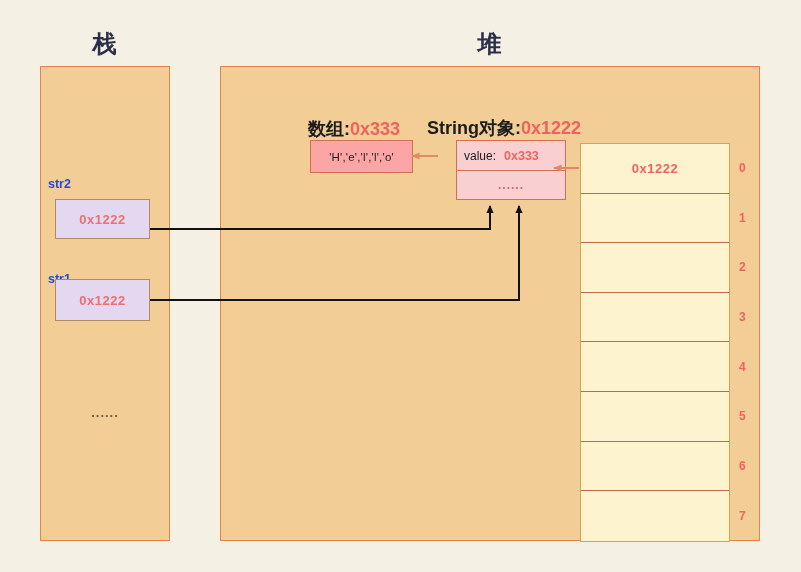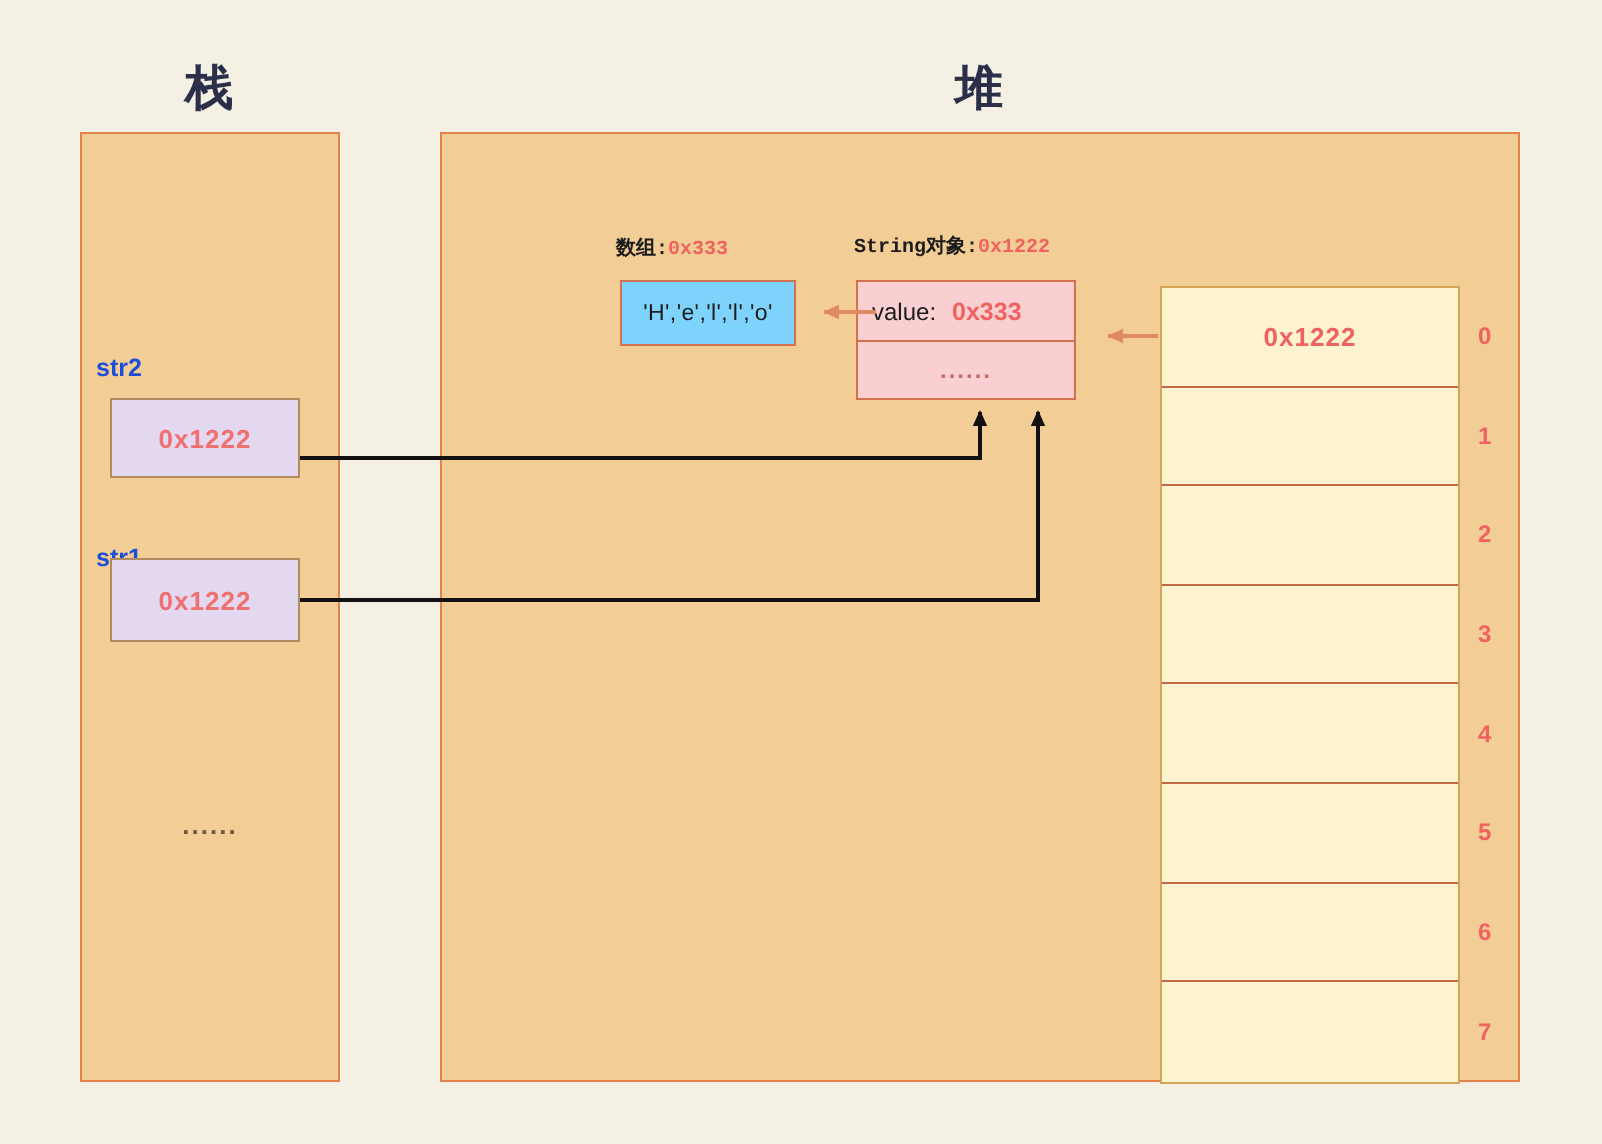--- a/index.html
+++ b/index.html
@@ -77,51 +77,50 @@
     text-align: center;
     font-size: 13px;
     font-weight: bold;
     color: #6b5a44;
     letter-spacing: 1px;
   }
 
   
   .caption {
     position: absolute;
-    font-size: 10px;
+    font-size: 18px;
     font-weight: bold;
     color: #1c1c1c;
     white-space: nowrap;
-    font-family: Liberation Mono, monospace;
   }
   .caption .addr { color: #f0625f; font-weight: bold; }
   #caption-array  { left: 308px; top: 117px; }
   #caption-string { left: 427px; top: 116px; }
   #caption-pool   { left: 554px; top: 116px; }
 
   
   #char-array-box {
     position: absolute;
     left: 310px; top: 140px;
-    width: 88px; height: 33px;
-    background: #7dd3fc;
+    width: 103px; height: 33px;
+    background: #fca5a5;
     border: 1.5px solid #d1714f;
     box-sizing: border-box;
     display: flex;
     align-items: center;
     justify-content: center;
     font-size: 11.5px;
     color: #1c1c1c;
     letter-spacing: 0.2px;
   }
 
   
   #string-obj {
     position: absolute;
-    left: 428px; top: 140px;
+    left: 456px; top: 140px;
     width: 110px; height: 60px;
     background: #f9cfd1;
     border: 1.5px solid #d1714f;
     box-sizing: border-box;
   }
   #string-obj-row1 {
     height: 30px;
     border-bottom: 1.5px solid #d1714f;
     box-sizing: border-box;
     display: flex;

